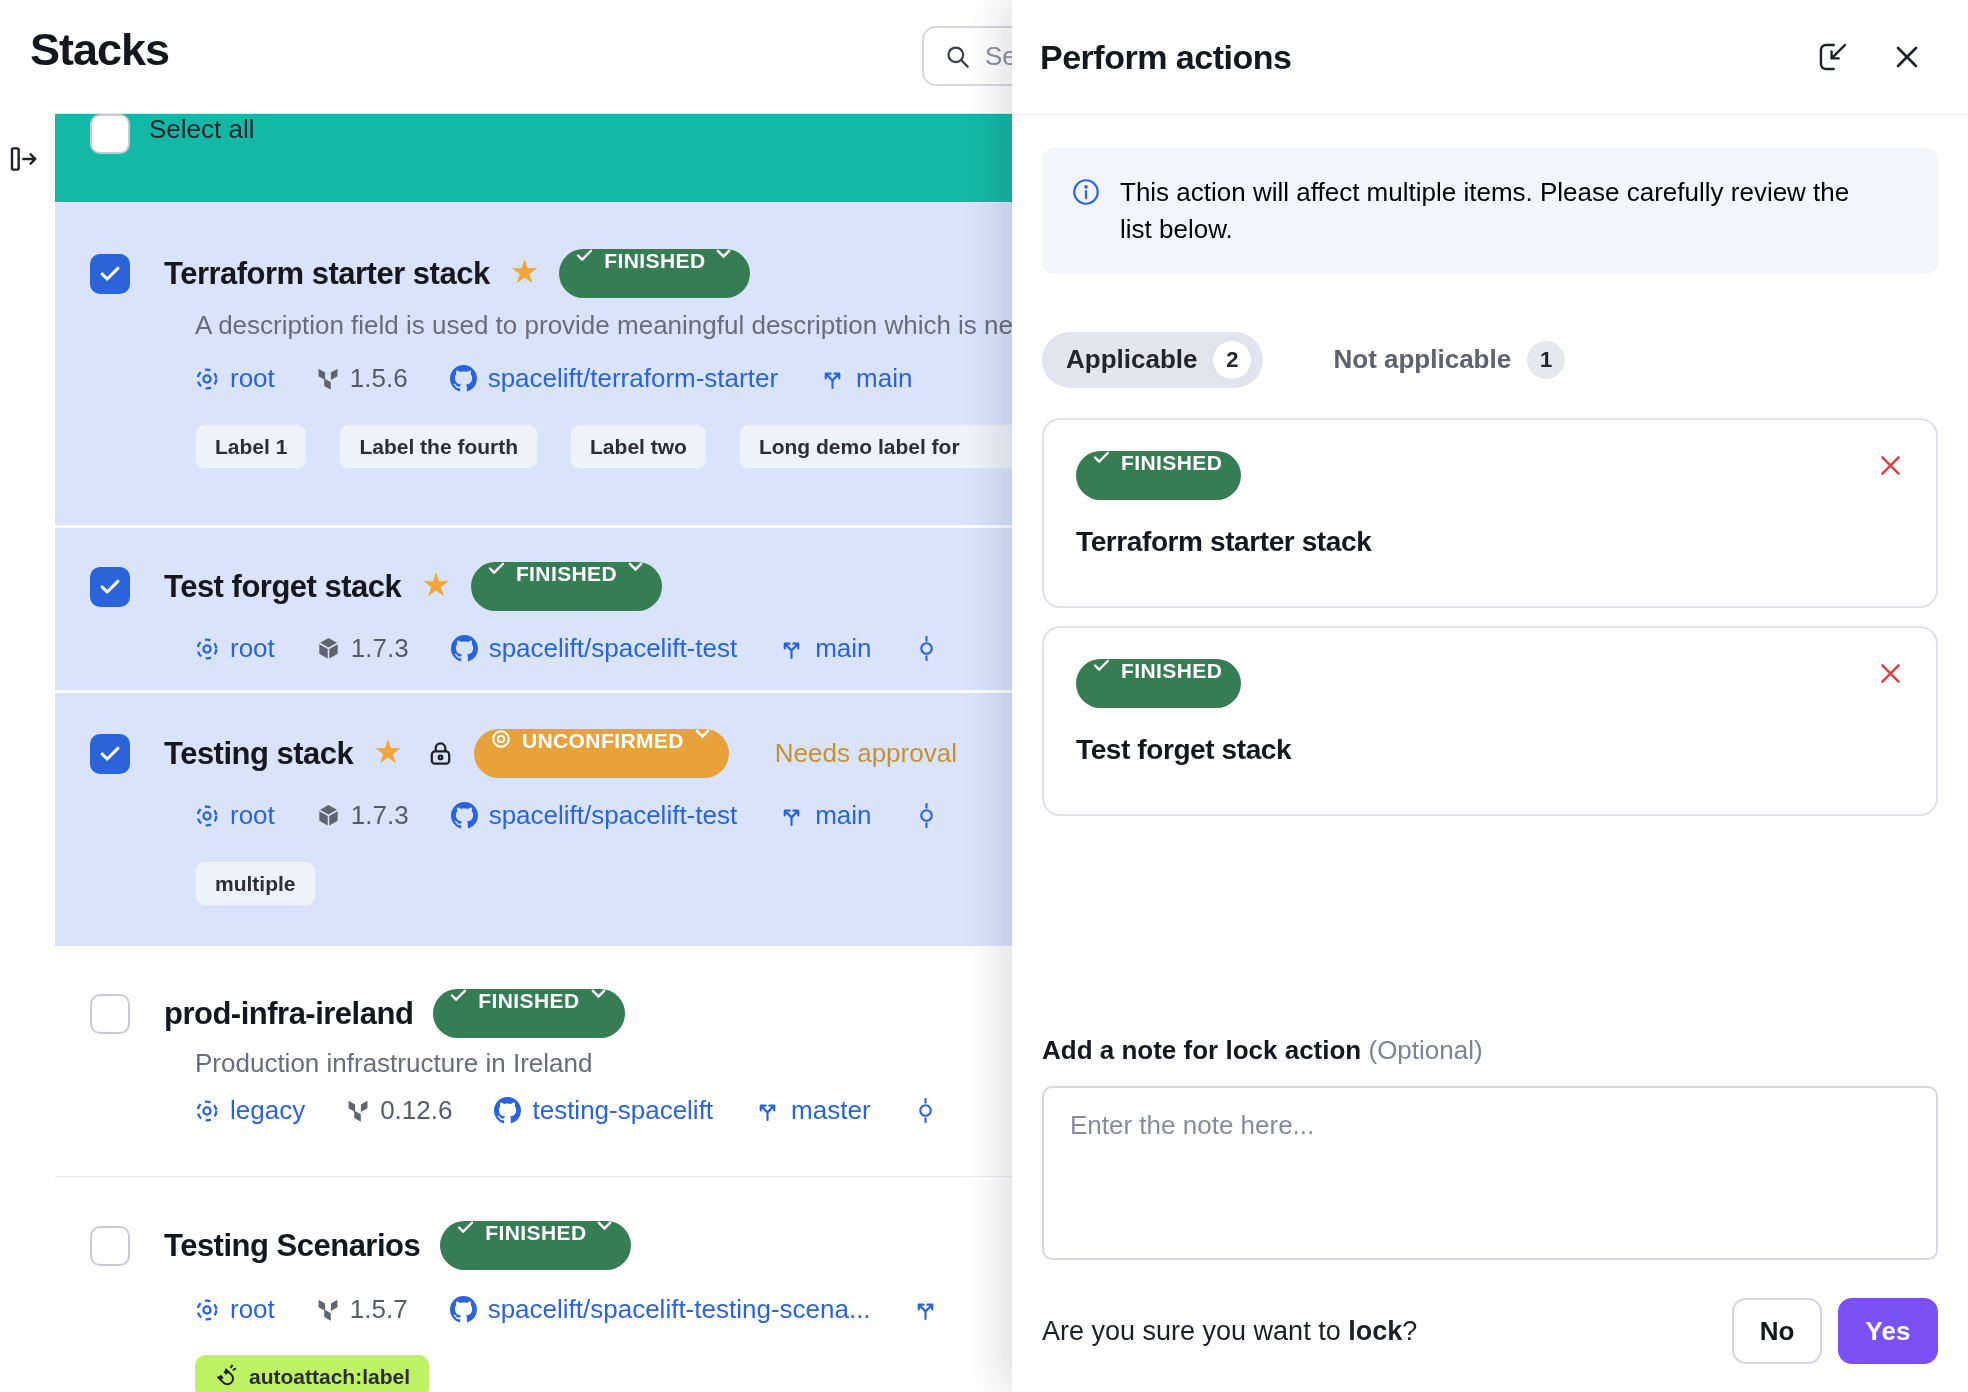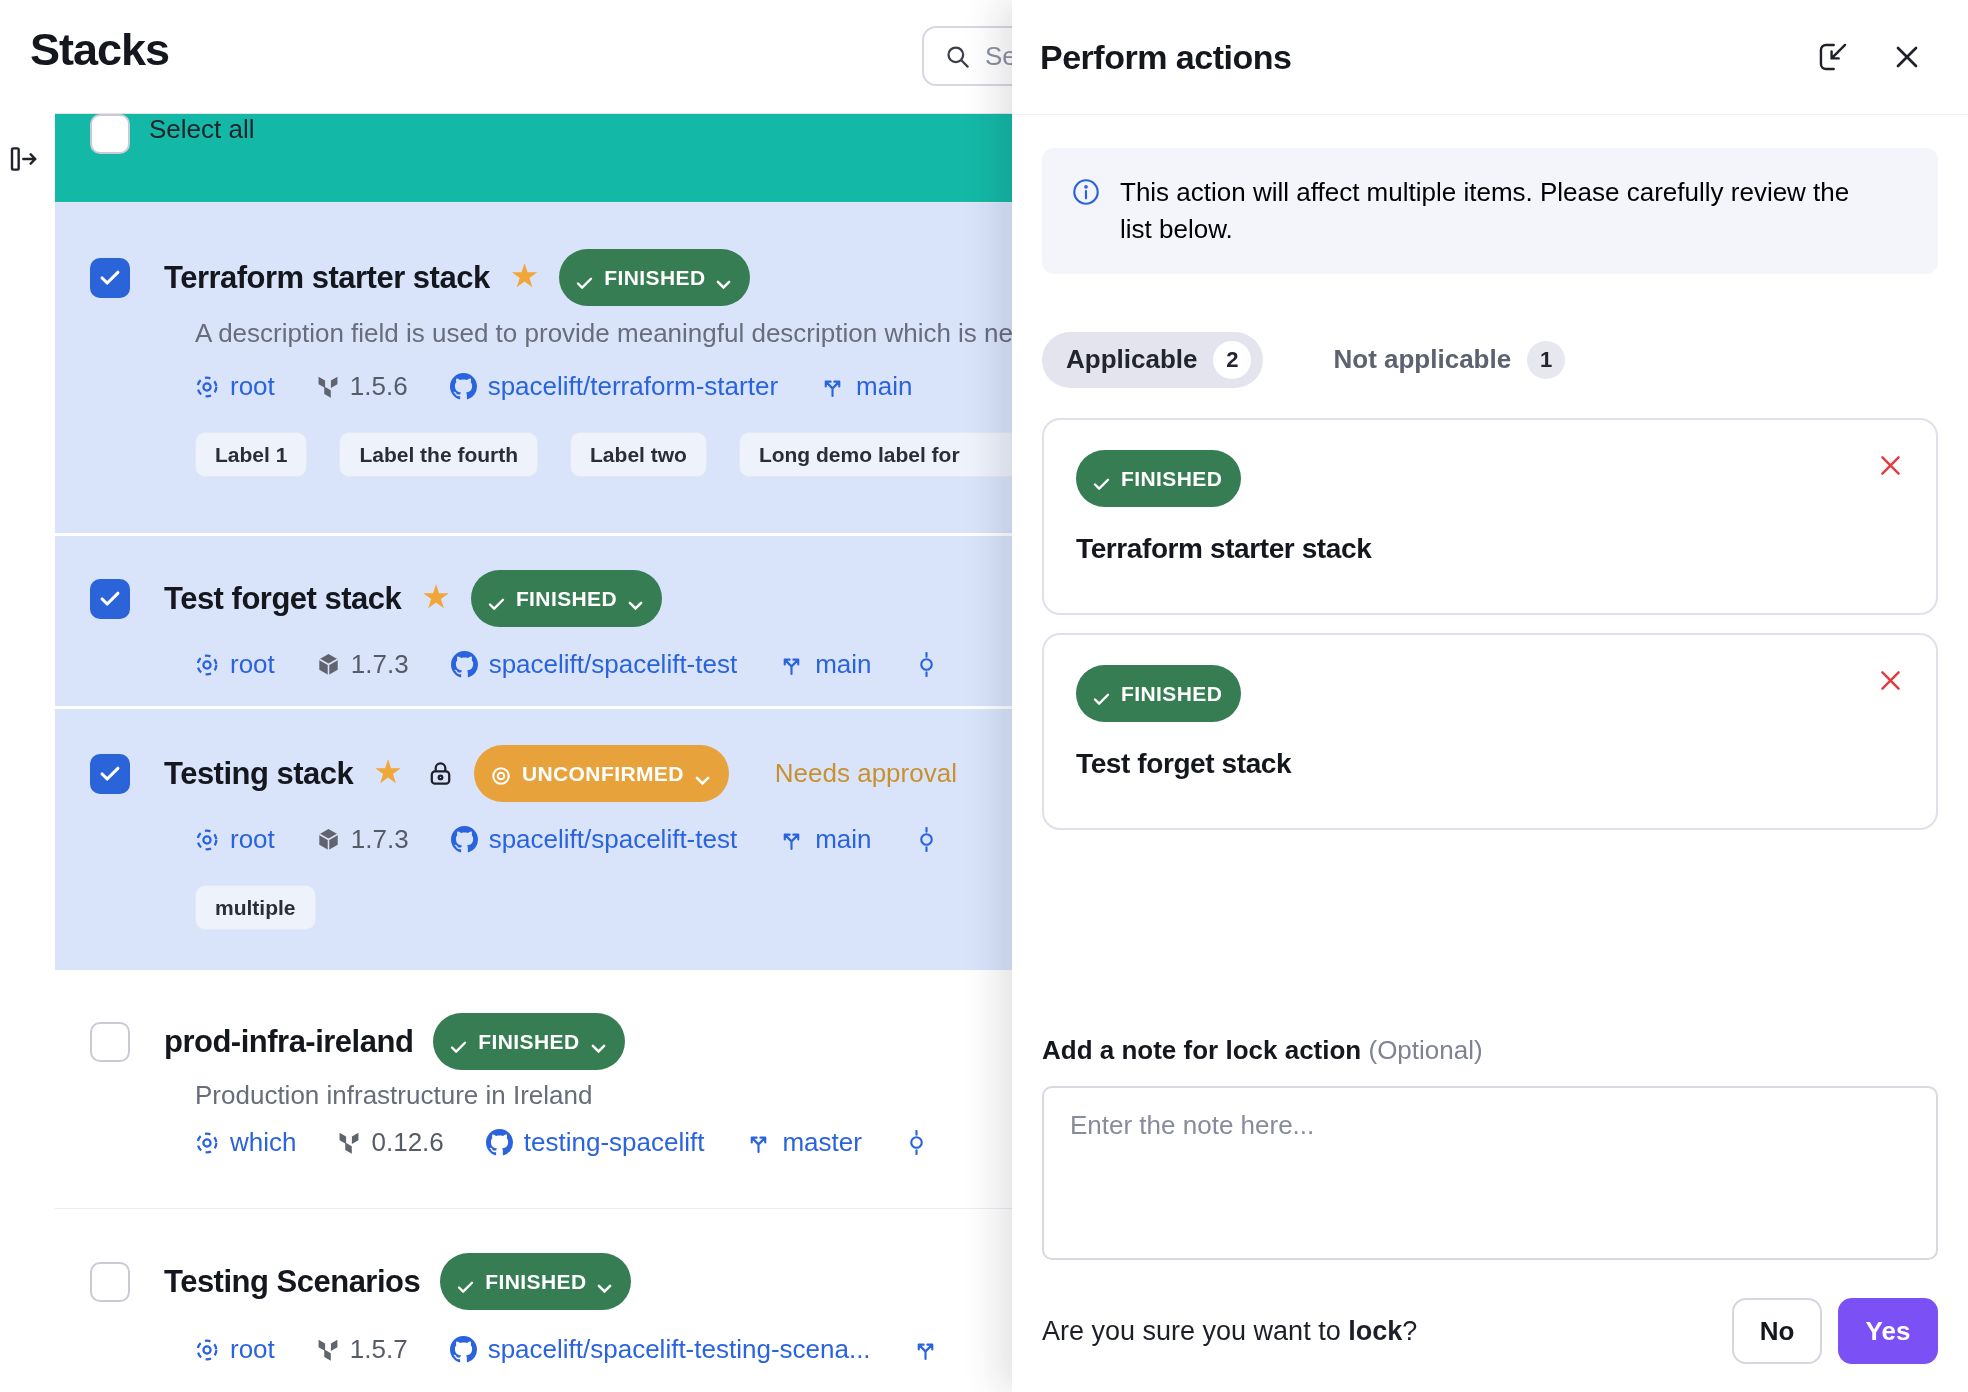--- a/index.html
+++ b/index.html
@@ -19,21 +19,21 @@
   .selectbar .lbl{font-size:26px;font-weight:500;color:#23242e;}
   .cbox{width:36px;height:36px;border-radius:10px;border:2px solid #c9cad6;background:#fff;flex:0 0 auto;
       display:flex;align-items:center;justify-content:center;}
   .cbox.checked{background:#2b63d9;border-color:#2b63d9;}
   .row{padding-left:35px;background:#fff;}
   .row.sel{background:#d9e4fb;margin-bottom:3px;}
   .row.plain{border-bottom:1px solid #ebecf1;}
   .row-head{display:flex;align-items:center;gap:20px;}
   .stack-name{font-size:31px;font-weight:800;color:#15171e;letter-spacing:-.5px;margin-left:14px;white-space:nowrap;}
   .star{font-size:33px;color:#f1a63a;line-height:1;margin-top:-4px;}
-  .badge{display:inline-flex;align-items:flex-end;gap:11px;height:41px;padding:0 19px 16px 17px;border-radius:999px;
+  .badge{display:inline-flex;align-items:flex-start;gap:11px;height:41px;padding:0 19px 8px 17px;border-radius:999px;
       font-size:21px;font-weight:700;color:#fff;letter-spacing:.4px;white-space:nowrap;cursor:pointer;}
   .badge.green{background:#377d53;}
   .badge.amber{background:#e8a23c;}
   .needs{font-size:26px;color:#c8912f;margin-left:26px;white-space:nowrap;}
   .desc{margin:12px 0 0 105px;font-size:26px;color:#686d7c;white-space:nowrap;overflow:hidden;}
   .meta{margin:22px 0 0 105px;display:flex;align-items:center;gap:42px;white-space:nowrap;}
   .m-item{display:flex;align-items:center;gap:11px;font-size:26px;}
   .m-item .link{color:#2a63de;}
   .m-item .ver{color:#565b68;}
   .labels{margin:30px 0 0 105px;display:flex;gap:32px;}
@@ -308,21 +308,21 @@
             </svg>
         </span>
       </div>
       <div class="desc" style="margin-top:10px;">Production infrastructure in Ireland</div>
       <div class="meta" style="margin-top:16px;">
         <span class="m-item">
           <svg viewBox="0 0 18 18" width="24" height="24" fill="none" stroke="#2a63de" stroke-width="1.7">
               <circle cx="9" cy="9" r="7" stroke-dasharray="4.2 3.6"></circle>
               <circle cx="9" cy="9" r="2.7"></circle>
             </svg>
-          <span class="link">which</span>
+          <span class="link">legacy</span>
         </span>
         <span class="m-item">
           <svg viewBox="0 0 18 19" width="22" height="23" fill="#60646f">
               <path d="M1.2 1.4l5.4 3.1v6.2L1.2 7.6z"></path>
               <path d="M16.8 1.4l-5.4 3.1v6.2l5.4-3.1z"></path>
               <path d="M5.9 9.4l5.4 3.1v6.2l-5.4-3.1z"></path>
             </svg>
           <span class="ver">0.12.6</span>
         </span>
         <span class="m-item">

